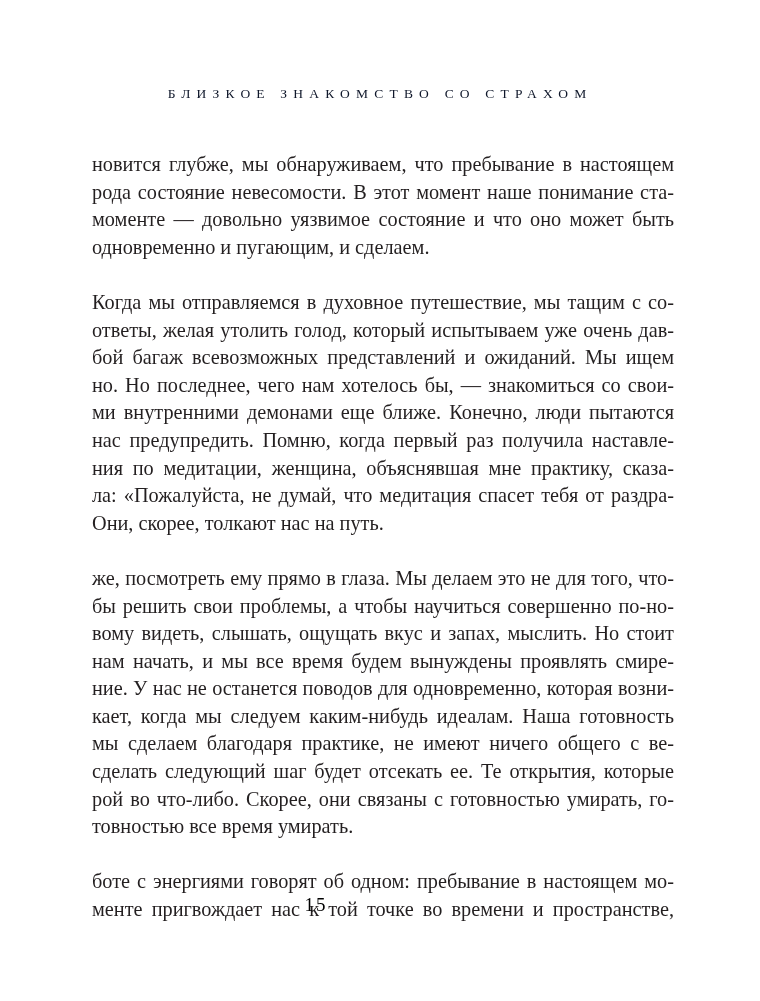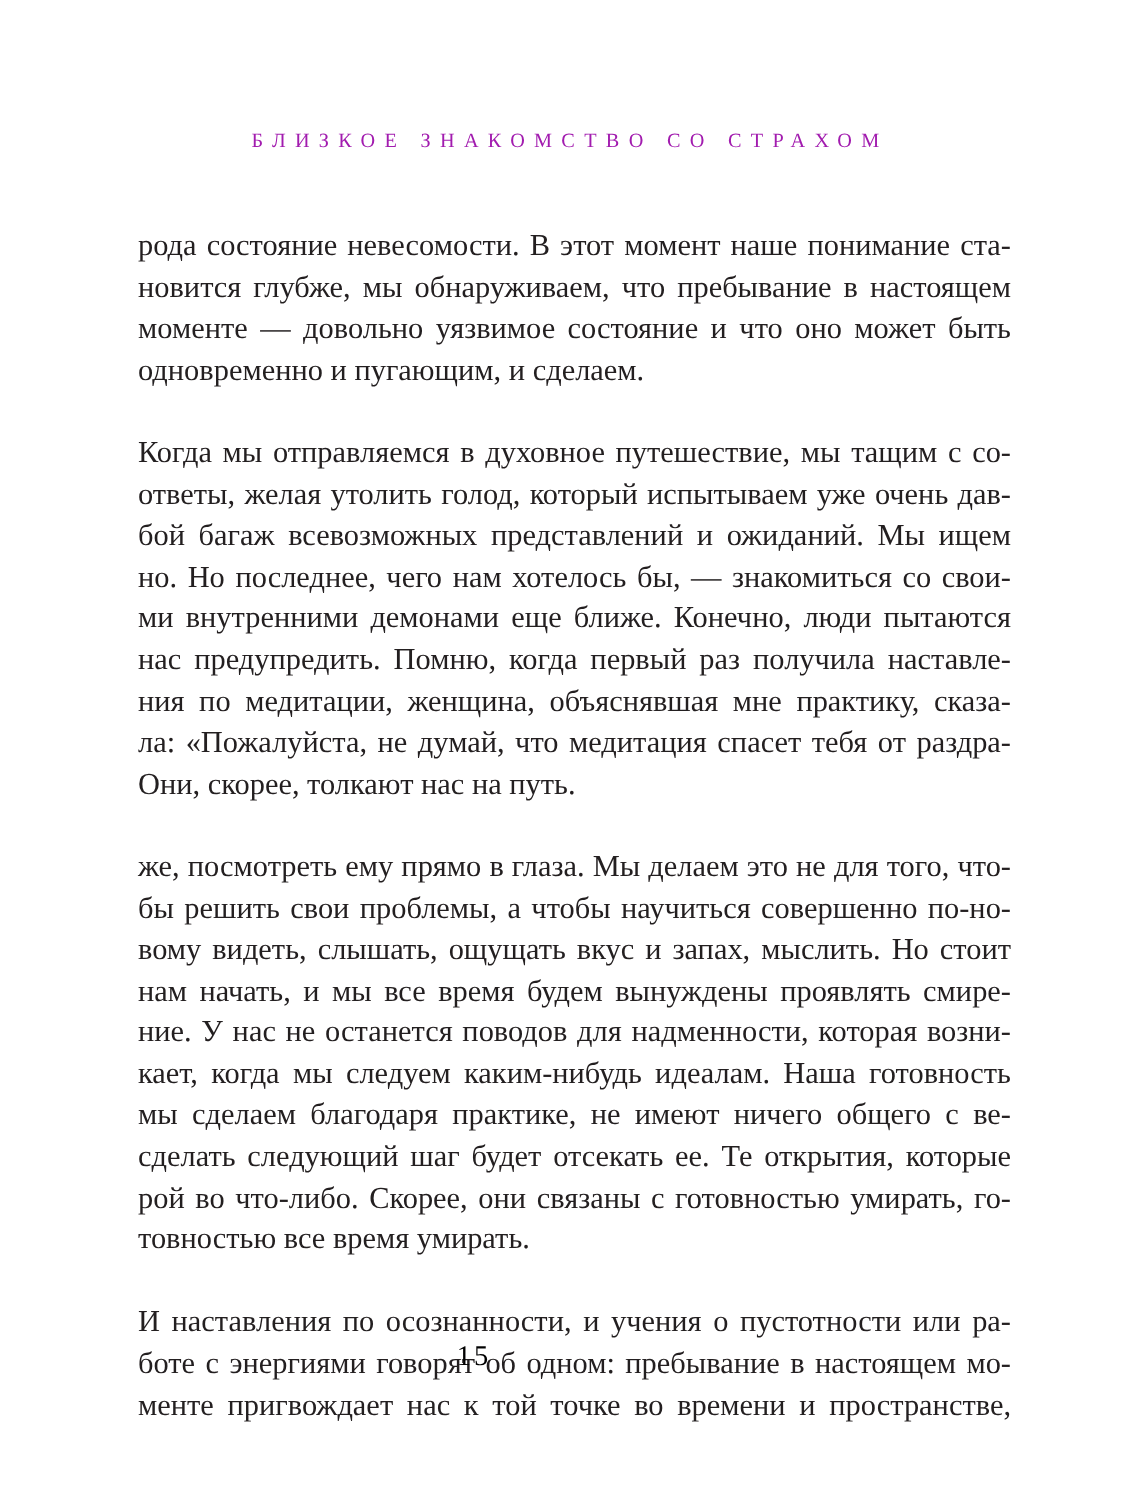--- a/index.html
+++ b/index.html
@@ -17,21 +17,21 @@
     }
     .running-head {
       position: absolute;
       top: 86px;
       left: 0;
       width: 760px;
       text-align: center;
       font-family: "Liberation Serif", serif;
       font-size: 13.5px;
       letter-spacing: 6.2px;
-      color: #a21caf;
+      color: #0f172a;
     }
     .body-text {
       position: absolute;
       top: 151px;
       left: 92px;
       width: 582px;
     }
     .line {
       display: block;
       height: 27.6px;
@@ -62,22 +62,22 @@
   </style>
 </head>
 <body>
 
 <div>
   <div class="running-head">БЛИЗКОЕ ЗНАКОМСТВО СО СТРАХОМ</div>
 
   <div class="body-text">
 
     <div class="para">
+      <span class="line">новится глубже, мы обнаруживаем, что пребывание в настоящем</span>
       <span class="line">рода состояние невесомости. В этот момент наше понимание ста-</span>
-      <span class="line">новится глубже, мы обнаруживаем, что пребывание в настоящем</span>
       <span class="line">моменте — довольно уязвимое состояние и что оно может быть</span>
       <span class="line last">одновременно и пугающим, и сделаем.</span>
     </div>
 
     <div class="para">
       <span class="line">Когда мы отправляемся в духовное путешествие, мы тащим с со-</span>
       <span class="line">ответы, желая утолить голод, который испытываем уже очень дав-</span>
       <span class="line">бой багаж всевозможных представлений и ожиданий. Мы ищем</span>
       <span class="line">но. Но последнее, чего нам хотелось бы, — знакомиться со свои-</span>
       <span class="line">ми внутренними демонами еще ближе. Конечно, люди пытаются</span>
@@ -85,30 +85,29 @@
       <span class="line">ния по медитации, женщина, объяснявшая мне практику, сказа-</span>
       <span class="line">ла: «Пожалуйста, не думай, что медитация спасет тебя от раздра-</span>
       <span class="line last">Они, скорее, толкают нас на путь.</span>
     </div>
 
     <div class="para">
       <span class="line">же, посмотреть ему прямо в глаза. Мы делаем это не для того, что-</span>
       <span class="line">бы решить свои проблемы, а чтобы научиться совершенно по-но-</span>
       <span class="line">вому видеть, слышать, ощущать вкус и запах, мыслить. Но стоит</span>
       <span class="line">нам начать, и мы все время будем вынуждены проявлять смире-</span>
-      <span class="line">ние. У нас не останется поводов для надменности, которая возни-</span>
+      <span class="line">ние. У нас не останется поводов для одновременно, которая возни-</span>
       <span class="line">кает, когда мы следуем каким-нибудь идеалам. Наша готовность</span>
       <span class="line">мы сделаем благодаря практике, не имеют ничего общего с ве-</span>
       <span class="line">сделать следующий шаг будет отсекать ее. Те открытия, которые</span>
       <span class="line">рой во что-либо. Скорее, они связаны с готовностью умирать, го-</span>
       <span class="line last">товностью все время умирать.</span>
     </div>
 
     <div class="para">
-      <span class="line">И наставления по осознанности, и учения о пустотности или ра-</span>
       <span class="line">боте с энергиями говорят об одном: пребывание в настоящем мо-</span>
       <span class="line">менте пригвождает нас к той точке во времени и пространстве,</span>
     </div>
 
   </div>
 
   <div class="folio">15</div>
 </div>
 
 </body></html>

